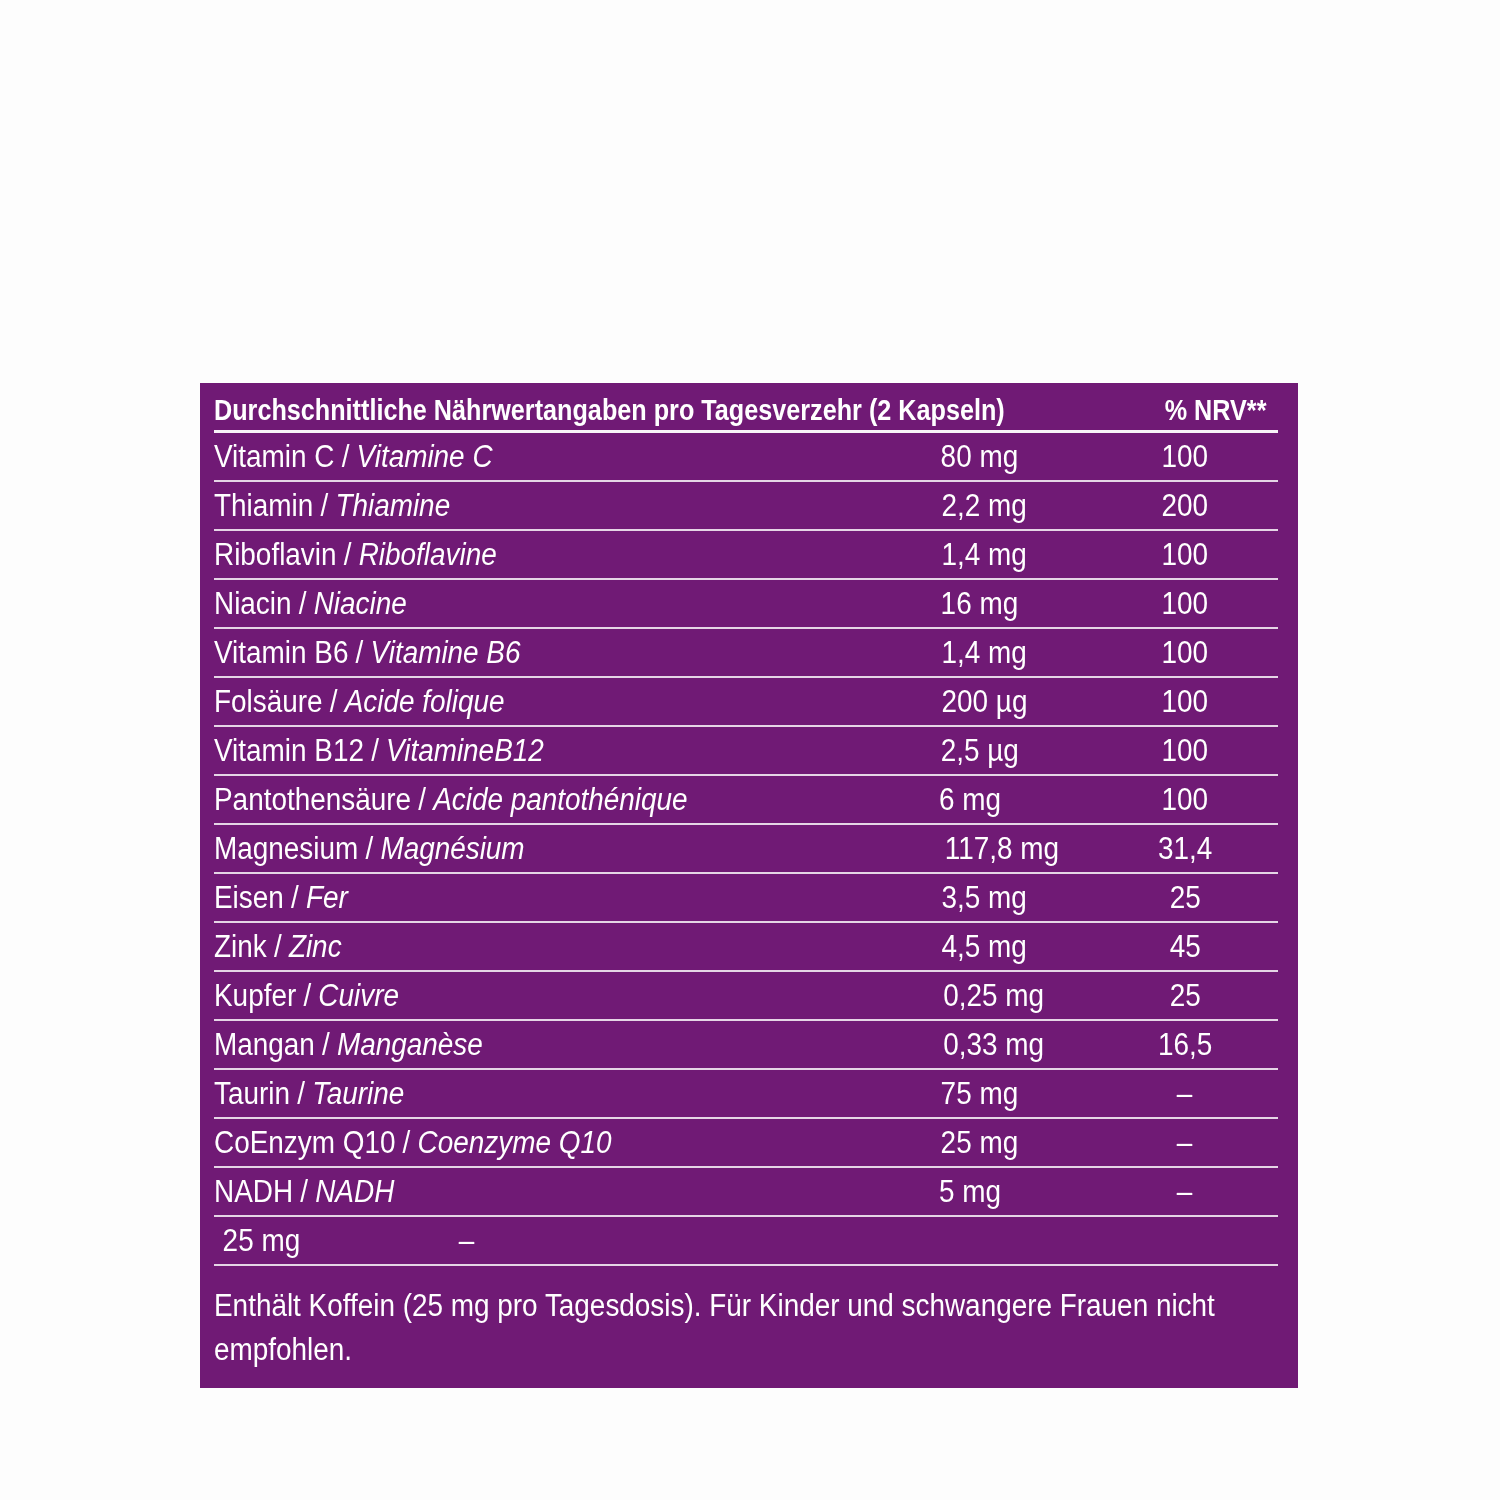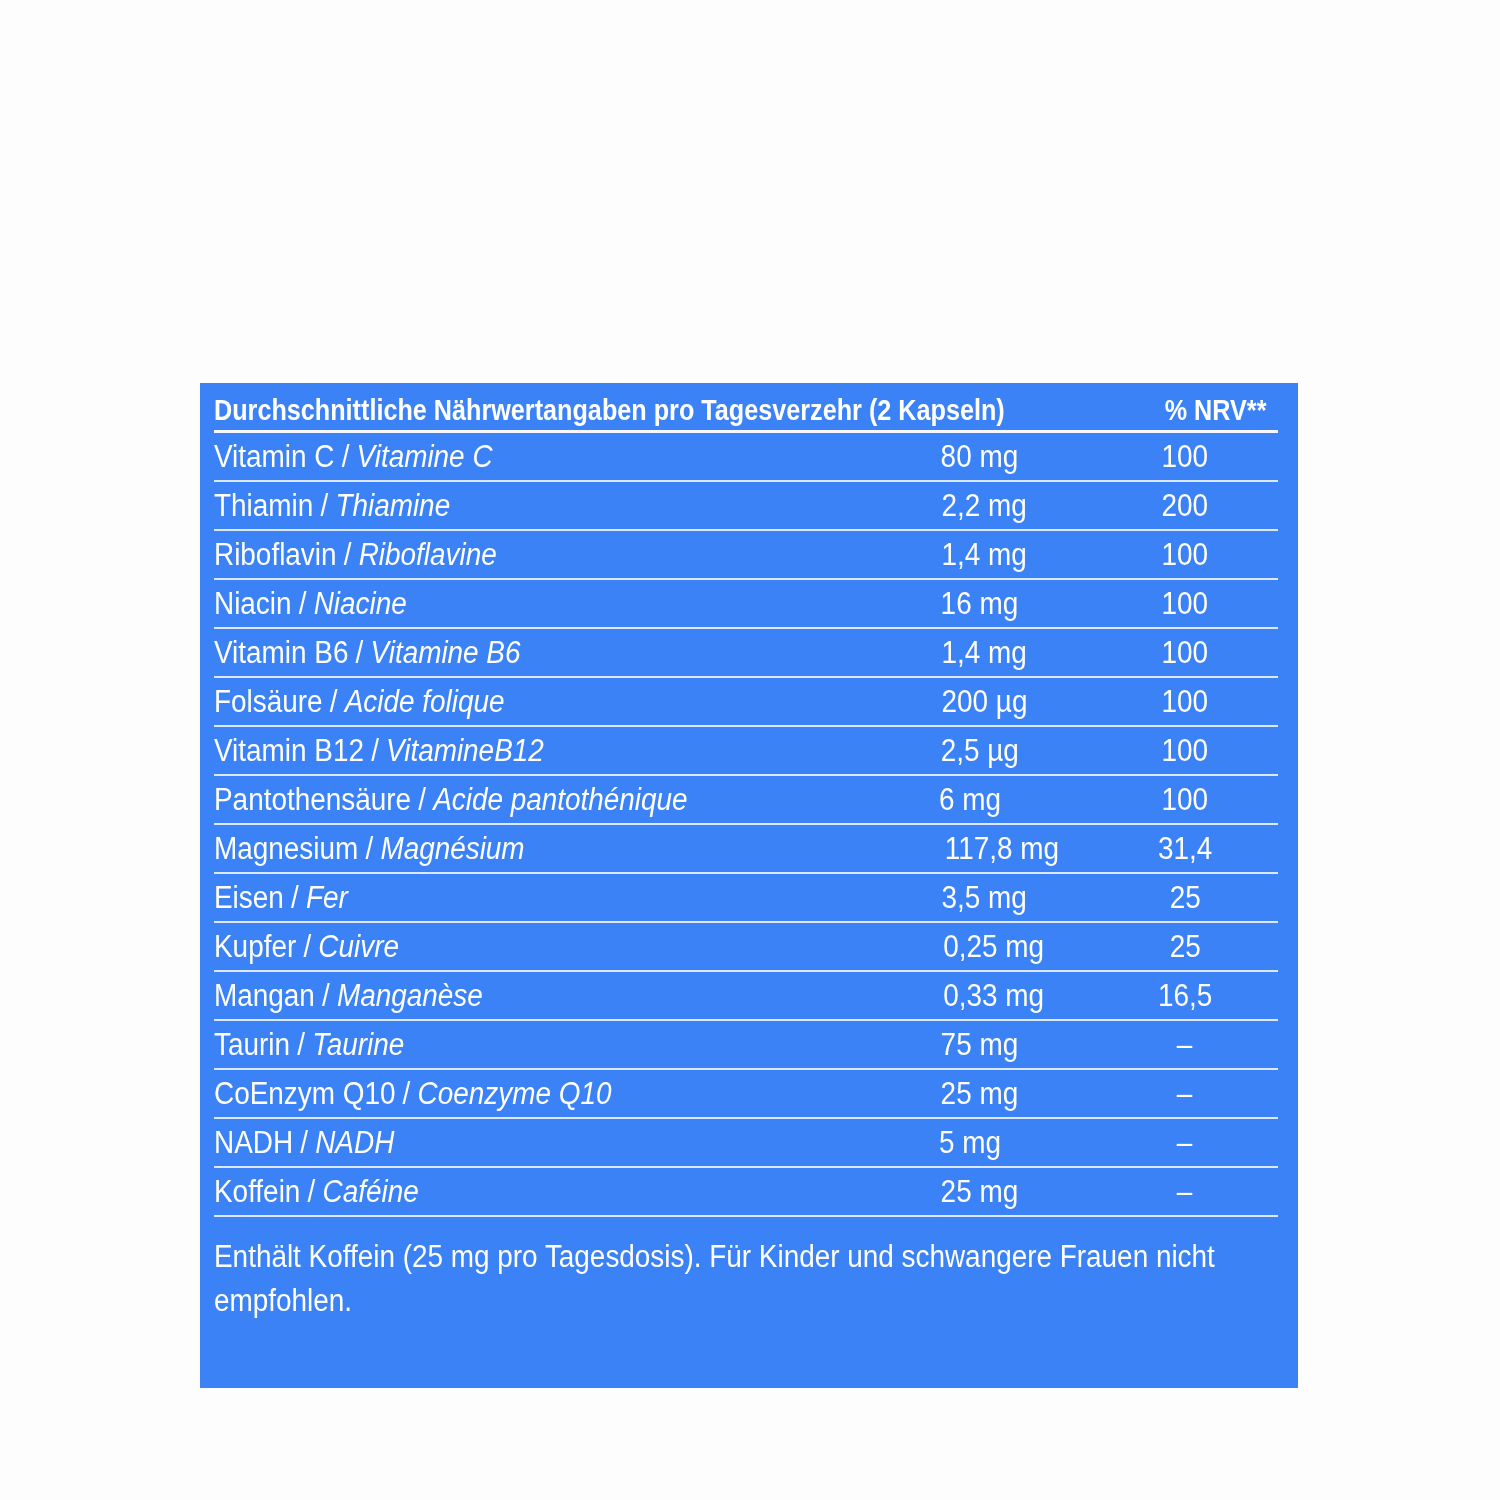--- a/index.html
+++ b/index.html
@@ -74,21 +74,21 @@
     width: 1182px;
     transform: scaleX(0.9);
     transform-origin: left top;
     font-size: 31px;
     line-height: 44px;
   }
 </style>
 </head>
 <body>
 
-<div class="panel" style="background: #3b82f6; color: rgb(255, 255, 255);">
+<div class="panel" style="background: #701a75; color: rgb(255, 255, 255);">
 
   <div class="hdr-line hdr-de">
     <div class="hdr-title">
       <span class="cond-hdr">Durchschnittliche Nährwertangaben pro Tagesverzehr (2 Kapseln)</span>
     </div>
     <div class="hdr-right">
       <span class="cond-hdr origin-center">% NRV**</span>
     </div>
   </div>
 
@@ -210,20 +210,31 @@
           <span class="cond"><span>Eisen</span><span class="sep">/</span><span class="fr">Fer</span></span>
         </div>
         <div class="cell-amount">
           <span class="cond origin-right">3,5 mg</span>
         </div>
         <div class="cell-nrv">
           <span class="cond origin-center">25</span>
         </div>
       </div>
 
+      <div class="trow">
+        <div class="cell-name">
+          <span class="cond"><span>Zink</span><span class="sep">/</span><span class="fr">Zinc</span></span>
+        </div>
+        <div class="cell-amount">
+          <span class="cond origin-right">4,5 mg</span>
+        </div>
+        <div class="cell-nrv">
+          <span class="cond origin-center">45</span>
+        </div>
+      </div>
 
       <div class="trow">
         <div class="cell-name">
           <span class="cond"><span>Kupfer</span><span class="sep">/</span><span class="fr">Cuivre</span></span>
         </div>
         <div class="cell-amount">
           <span class="cond origin-right">0,25 mg</span>
         </div>
         <div class="cell-nrv">
           <span class="cond origin-center">25</span>
@@ -273,23 +284,20 @@
         </div>
         <div class="cell-amount">
           <span class="cond origin-right">5 mg</span>
         </div>
         <div class="cell-nrv">
           <span class="cond origin-center">–</span>
         </div>
       </div>
 
       <div class="trow">
-        <div class="cell-name">
-          <span class="cond"><span>Koffein</span><span class="sep">/</span><span class="fr">Caféine</span></span>
-        </div>
         <div class="cell-amount">
           <span class="cond origin-right">25 mg</span>
         </div>
         <div class="cell-nrv">
           <span class="cond origin-center">–</span>
         </div>
       </div>
     </div>
 
   <div class="footnote">Enthält Koffein (25 mg pro Tagesdosis). Für Kinder und schwangere Frauen nicht empfohlen.</div>

